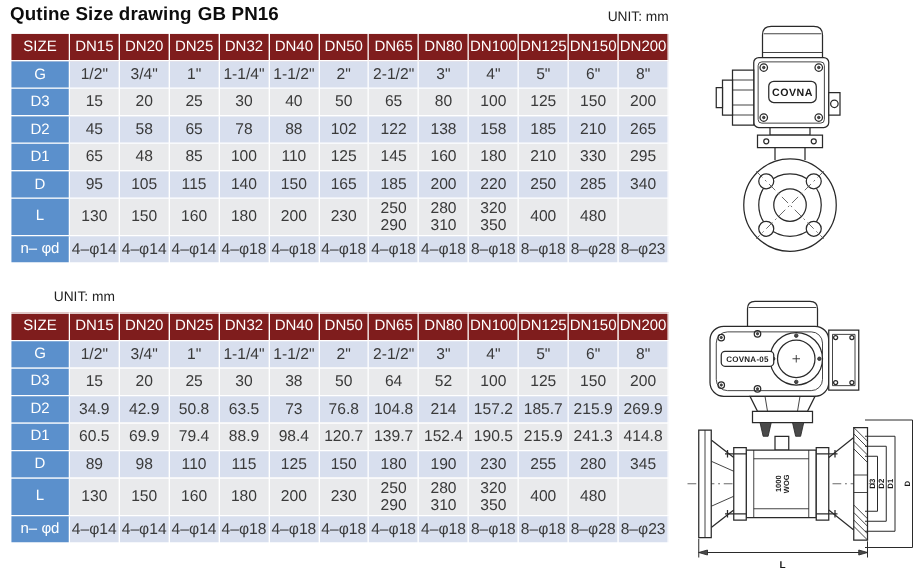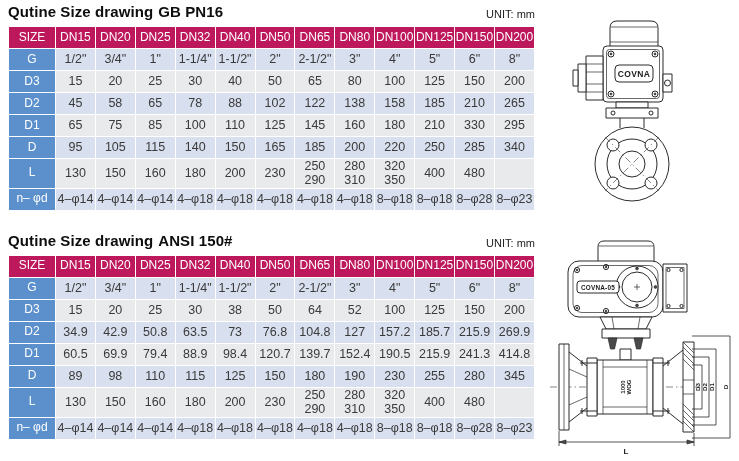--- a/index.html
+++ b/index.html
@@ -12,21 +12,21 @@
   .title-row.second{margin-top:21px;}
   h2.tbl-title{margin:0;font-size:15px;font-weight:bold;color:#0d0d0d;letter-spacing:.1px;}
   h2.tbl-title .sub{margin-left:5px;}
   .unit{font-size:11px;color:#222;margin-left:35px;}
   table.size-table{border-collapse:collapse;table-layout:fixed;width:527px;}
   table.size-table col.c-size{width:47px;}
   table.size-table th,table.size-table td{
     border:1px solid #ffffff;text-align:center;vertical-align:middle;
     padding:0;font-weight:normal;height:21px;font-size:12.5px;line-height:1.15;
   }
-  table.size-table thead th{background:#be185d;color:#ffffff;font-size:12px;}
+  table.size-table thead th{background:#7f1d1d;color:#ffffff;font-size:12px;}
   table.size-table tbody th.rowlabel{background:#5b90cc;color:#ffffff;font-size:12px;}
   table.size-table tbody tr:nth-child(odd) td{background:#d8dfee;}
   table.size-table tbody tr:nth-child(even) td{background:#e9eaec;}
   table.size-table td{white-space:pre-line;color:#3a3a3a;}
   svg{position:absolute;}
   svg *{vector-effect:non-scaling-stroke;}
   svg text{font-family:"Liberation Sans",sans-serif;fill:#1a1a1a;}
   .ln{stroke:#2a2a2a;stroke-width:1;fill:none;}
   .lnw{stroke:#2a2a2a;stroke-width:1;fill:#ffffff;}
   .thin{stroke:#2a2a2a;stroke-width:.7;fill:none;}
@@ -121,21 +121,21 @@
             <td>122</td>
             <td>138</td>
             <td>158</td>
             <td>185</td>
             <td>210</td>
             <td>265</td>
           </tr>
           <tr>
             <th class="rowlabel">D1</th>
             <td>65</td>
-            <td>75</td>
+            <td>48</td>
             <td>85</td>
             <td>100</td>
             <td>110</td>
             <td>125</td>
             <td>145</td>
             <td>160</td>
             <td>180</td>
             <td>210</td>
             <td>330</td>
             <td>295</td>
@@ -185,21 +185,20 @@
             <td>4–φ18</td>
             <td>8–φ18</td>
             <td>8–φ18</td>
             <td>8–φ28</td>
             <td>8–φ23</td>
           </tr>
         </tbody>
     </table>
 
     <div class="title-row second">
-      <h2 class="tbl-title"><span>Qutine Size drawing</span><span class="sub">ANSI 150#</span></h2>
       <span class="unit">UNIT: mm</span>
     </div>
 
     <table class="size-table">
       <colgroup>
         <col class="c-size">
           <col>
           <col>
           <col>
           <col>
@@ -262,21 +261,21 @@
           </tr>
           <tr>
             <th class="rowlabel">D2</th>
             <td>34.9</td>
             <td>42.9</td>
             <td>50.8</td>
             <td>63.5</td>
             <td>73</td>
             <td>76.8</td>
             <td>104.8</td>
-            <td>127</td>
+            <td>214</td>
             <td>157.2</td>
             <td>185.7</td>
             <td>215.9</td>
             <td>269.9</td>
           </tr>
           <tr>
             <th class="rowlabel">D1</th>
             <td>60.5</td>
             <td>69.9</td>
             <td>79.4</td>

